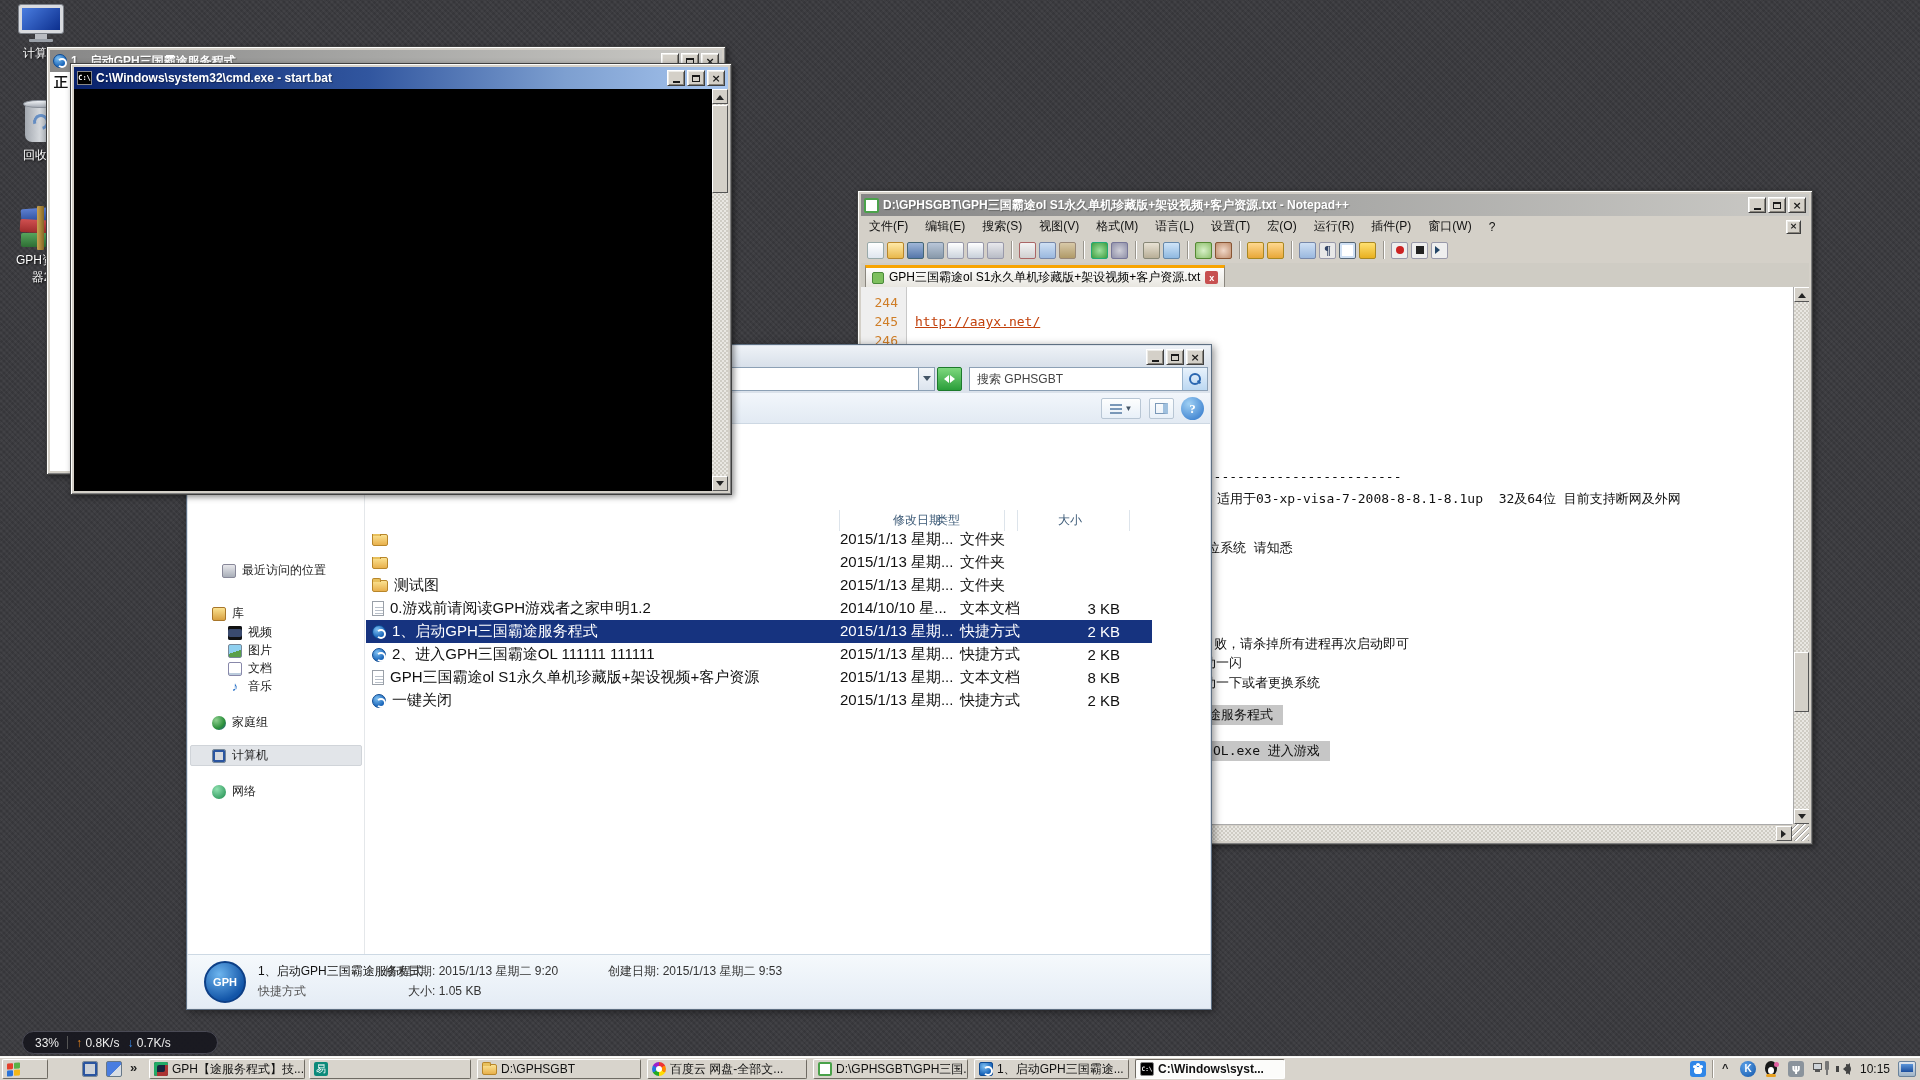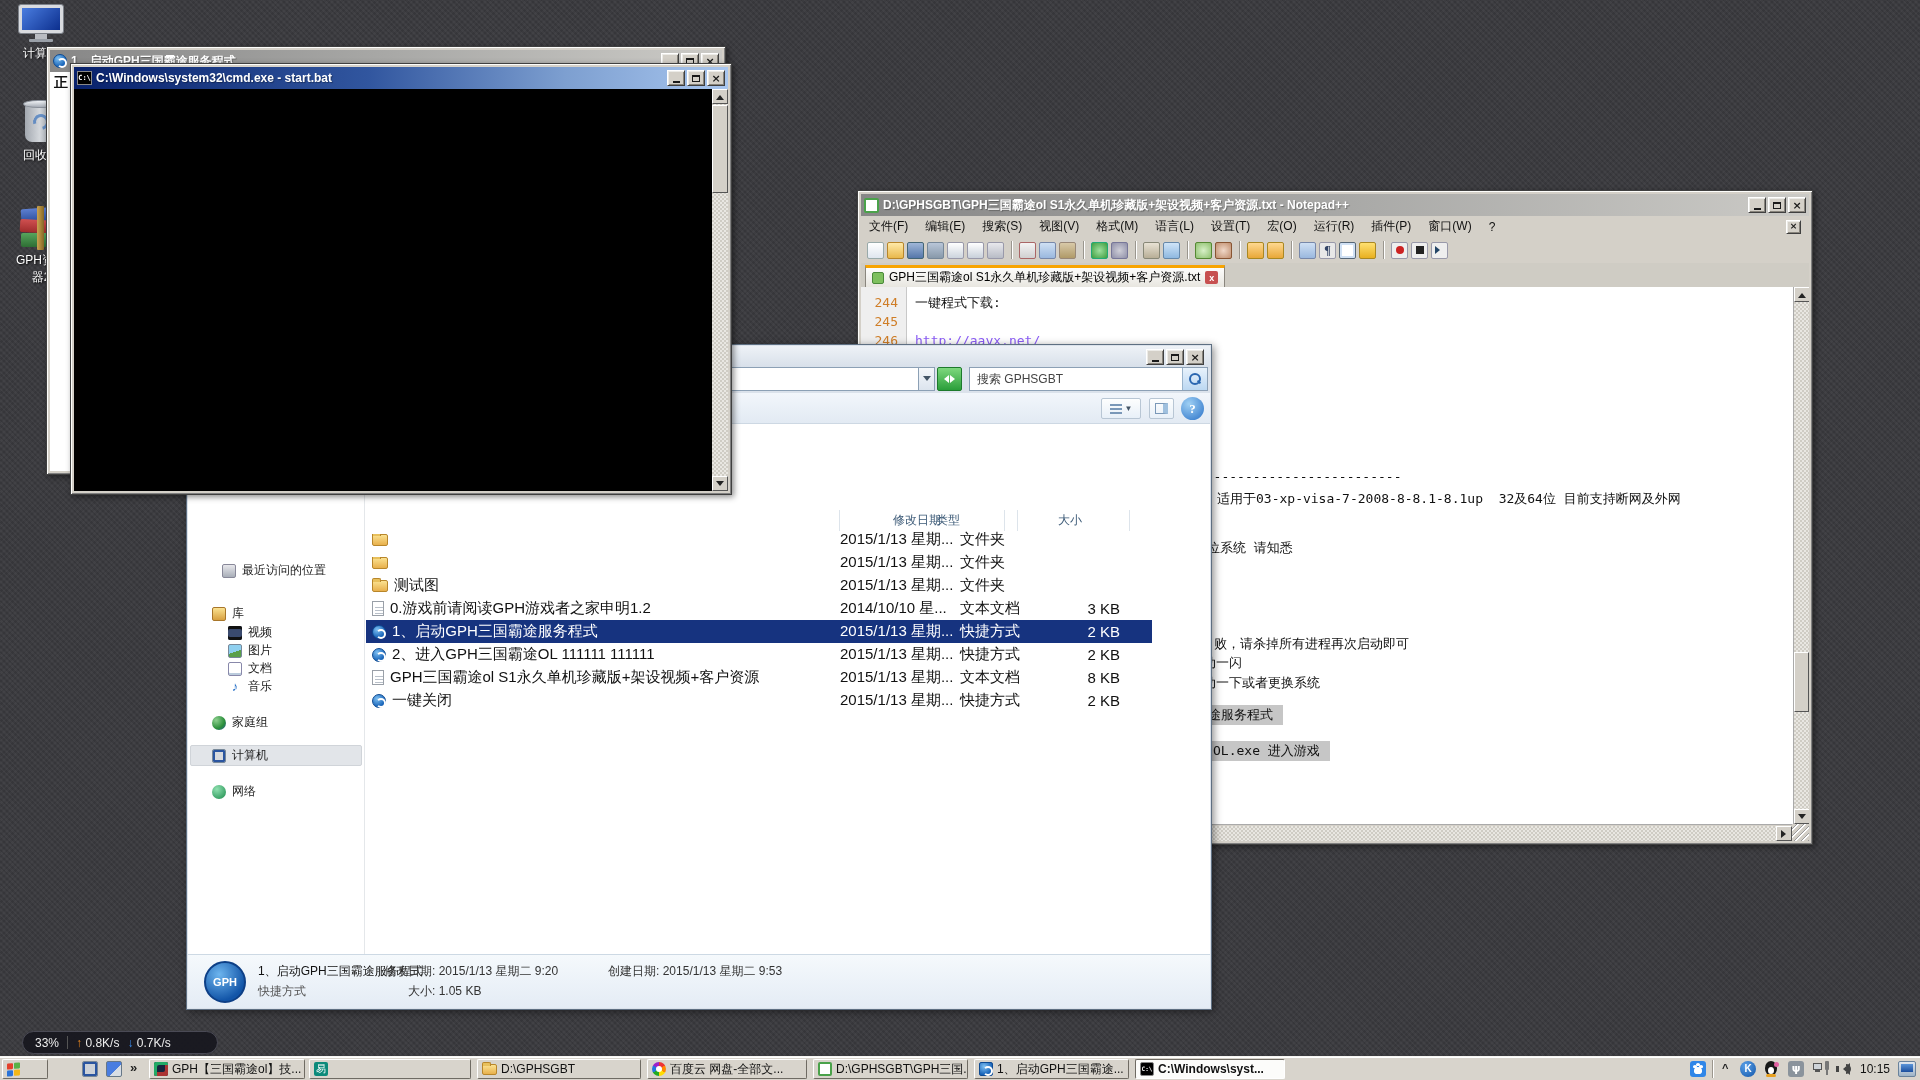--- a/index.html
+++ b/index.html
@@ -58,21 +58,21 @@
   .npp-tab { height:22px; background:linear-gradient(#fdfdfc,#e8e6e0); border:1px solid #8a867e; border-bottom:none;
              border-top:3px solid #f8a400; display:flex; align-items:center; gap:5px; padding:0 6px; font-size:12px; }
   .tab-x { width:13px; height:13px; background:#c75050; border-radius:2px; color:#fff; font:bold 9px sans-serif;
            display:flex; align-items:center; justify-content:center; }
   .npp-body { position:absolute; left:3px; right:3px; top:96px; bottom:3px; background:#fff; overflow:hidden; }
   .gutter { position:absolute; left:0; top:0; bottom:17px; width:46px; background:#efefef; border-right:1px solid #c8c8c8; }
   .lnum { font:13px "DejaVu Sans Mono",monospace; color:#cf7d26; line-height:19px; text-align:right; padding-right:8px; }
   .ntext { font:13px "DejaVu Sans Mono",monospace; color:#111; line-height:19px; white-space:pre; }
   .nfrag { position:absolute; font:13px "DejaVu Sans Mono",monospace; color:#111; white-space:pre; }
   .nhl { background:#c6c6c6; padding:1px 10px 1px 2px; }
-  .nlink { color:#8b5cf6; text-decoration:underline; }
+  .nlink { color:#c2410c; text-decoration:underline; }
 
   
   .ewin { position:absolute; background:#dbe2eb; border:1px solid #5e6f82;
           box-shadow:2px 2px 8px rgba(0,0,0,.45); }
   .ecap { position:absolute; left:1px; right:1px; top:1px; height:22px;
           background:linear-gradient(#eef2f7,#d7dfe9); }
   .erow-addr { position:absolute; left:1px; right:1px; top:19px; height:29px; display:flex; align-items:center; }
   .einput { background:#fff; border:1px solid #8ca0b5; height:24px; }
   .etool { position:absolute; left:1px; right:1px; top:48px; height:31px;
            background:linear-gradient(#f2f6fb,#e2eaf3); border-bottom:1px solid #cdd8e3; }
@@ -258,21 +258,20 @@
 
   <div class="npp-body">
     <div class="gutter">
       <div style="padding-top:6px;">
         <div class="lnum">244</div>
         <div class="lnum">245</div>
         <div class="lnum">246</div>
       </div>
     </div>
     <div style="position:absolute;left:54px;top:6px;right:17px;">
-      <div class="ntext" style="min-height:19px;">一键程式下载:</div>
       <div class="ntext" style="min-height:19px;"></div>
       <div class="ntext nlink" style="min-height:19px;display:inline-block;">http://aayx.net/</div>
     </div>
 
     <div class="nfrag" style="left:290px;top:182px;">--------------------------------</div>
     <div class="nfrag" style="left:356px;top:203px;">适用于03-xp-visa-7-2008-8-8.1-8.1up  32及64位 目前支持断网及外网</div>
     <div class="nfrag" style="left:346px;top:252px;">位系统 请知悉</div>
     <div class="nfrag" style="left:353px;top:348px;">败，请杀掉所有进程再次启动即可</div>
     <div class="nfrag" style="left:342px;top:367px;">动一闪</div>
     <div class="nfrag" style="left:342px;top:387px;">动一下或者更换系统</div>
@@ -539,21 +538,21 @@
     <b style="font-size:12px;margin-left:34px;">开始</b>
   </div>
 
   <span class="tray-ico pinwheel" style="left:58px;"></span>
   <span class="tray-ico" style="left:82px;background:#cdd2d8;border:1px solid #789;box-shadow:inset 0 0 0 2px #2a55a0;border-radius:2px;"></span>
   <span class="tray-ico" style="left:106px;background:linear-gradient(135deg,#4a7de0 60%,#d8dde4 60%);border:1px solid #678;border-radius:2px;"></span>
   <span class="abs" style="left:130px;top:3px;font-size:13px;color:#222;font-weight:bold;">»</span>
 
   <div class="tb-btn tb-raised" style="left:149px;width:156px;">
     <span class="tbi" style="background:#16253e;box-shadow:inset 3px 3px 0 #2a6, inset -3px -4px 0 #a33;"></span>
-    <span>GPH【三国霸途ol】技...</span>
+    <span>GPH【途服务程式】技...</span>
   </div>
   <div class="tb-btn tb-raised" style="left:309px;width:162px;">
     <span class="tbi" style="background:#0c8a7a;color:#fff;font-size:10px;text-align:center;line-height:14px;">易</span>
     <span></span>
   </div>
   <div class="tb-btn tb-raised" style="left:477px;width:164px;">
     <span class="tbi fi-folder" style="width:15px;height:11px;"></span>
     <span>D:\GPHSGBT</span>
   </div>
   <div class="tb-btn tb-raised" style="left:647px;width:160px;">

